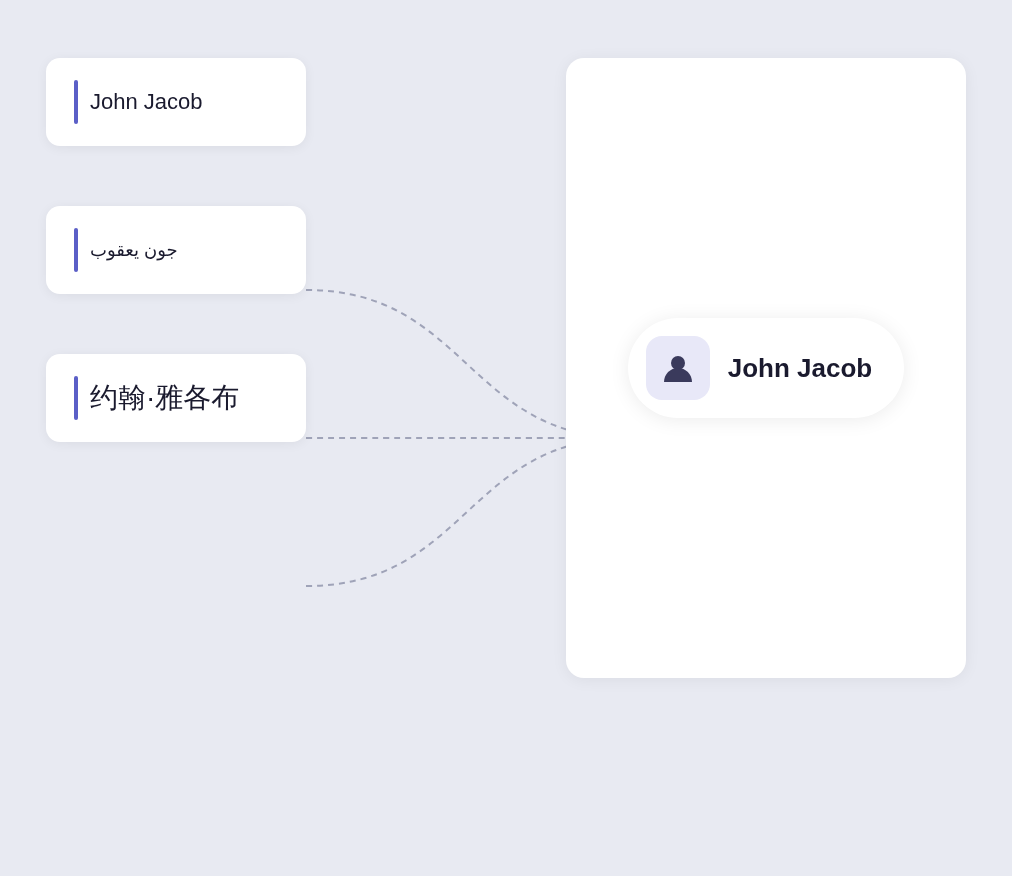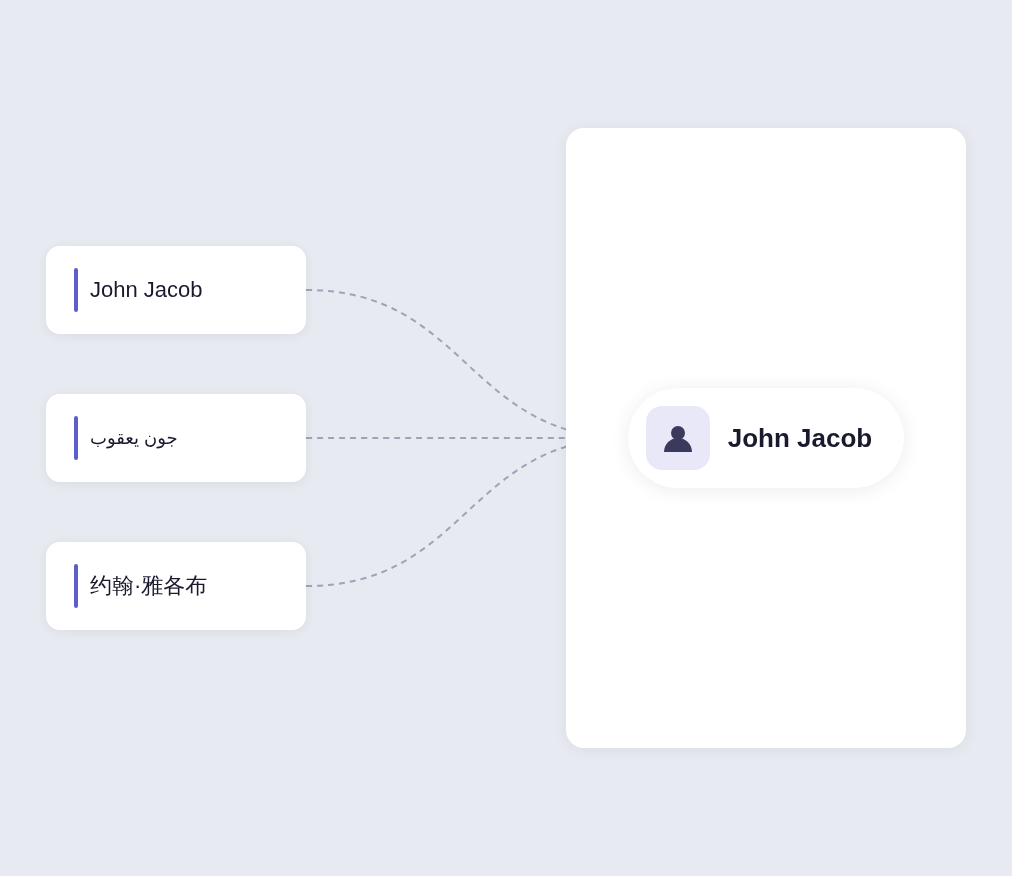--- a/index.html
+++ b/index.html
@@ -14,21 +14,21 @@
       font-family: -apple-system, BlinkMacSystemFont, 'Segoe UI', sans-serif;
       border-radius: 18px;
       overflow: hidden;
     }
 
     .container {
       width: 920px;
       height: 760px;
       position: relative;
       display: flex;
-      align-items: center;
+      align-items: flex-start;
       justify-content: space-between;
     }
 
     
     .left-column {
       display: flex;
       flex-direction: column;
       gap: 60px;
       position: relative;
       z-index: 2;
@@ -58,21 +58,21 @@
       font-weight: 500;
       color: #1a1a2e;
     }
 
     .card-label.arabic {
       direction: rtl;
       font-size: 18px;
     }
 
     .card-label.chinese {
-      font-size: 22px;
+      font-size: 28px;
     }
 
     
     .right-panel {
       background: #ffffff;
       border-radius: 18px;
       width: 400px;
       height: 620px;
       display: flex;
       align-items: center;

